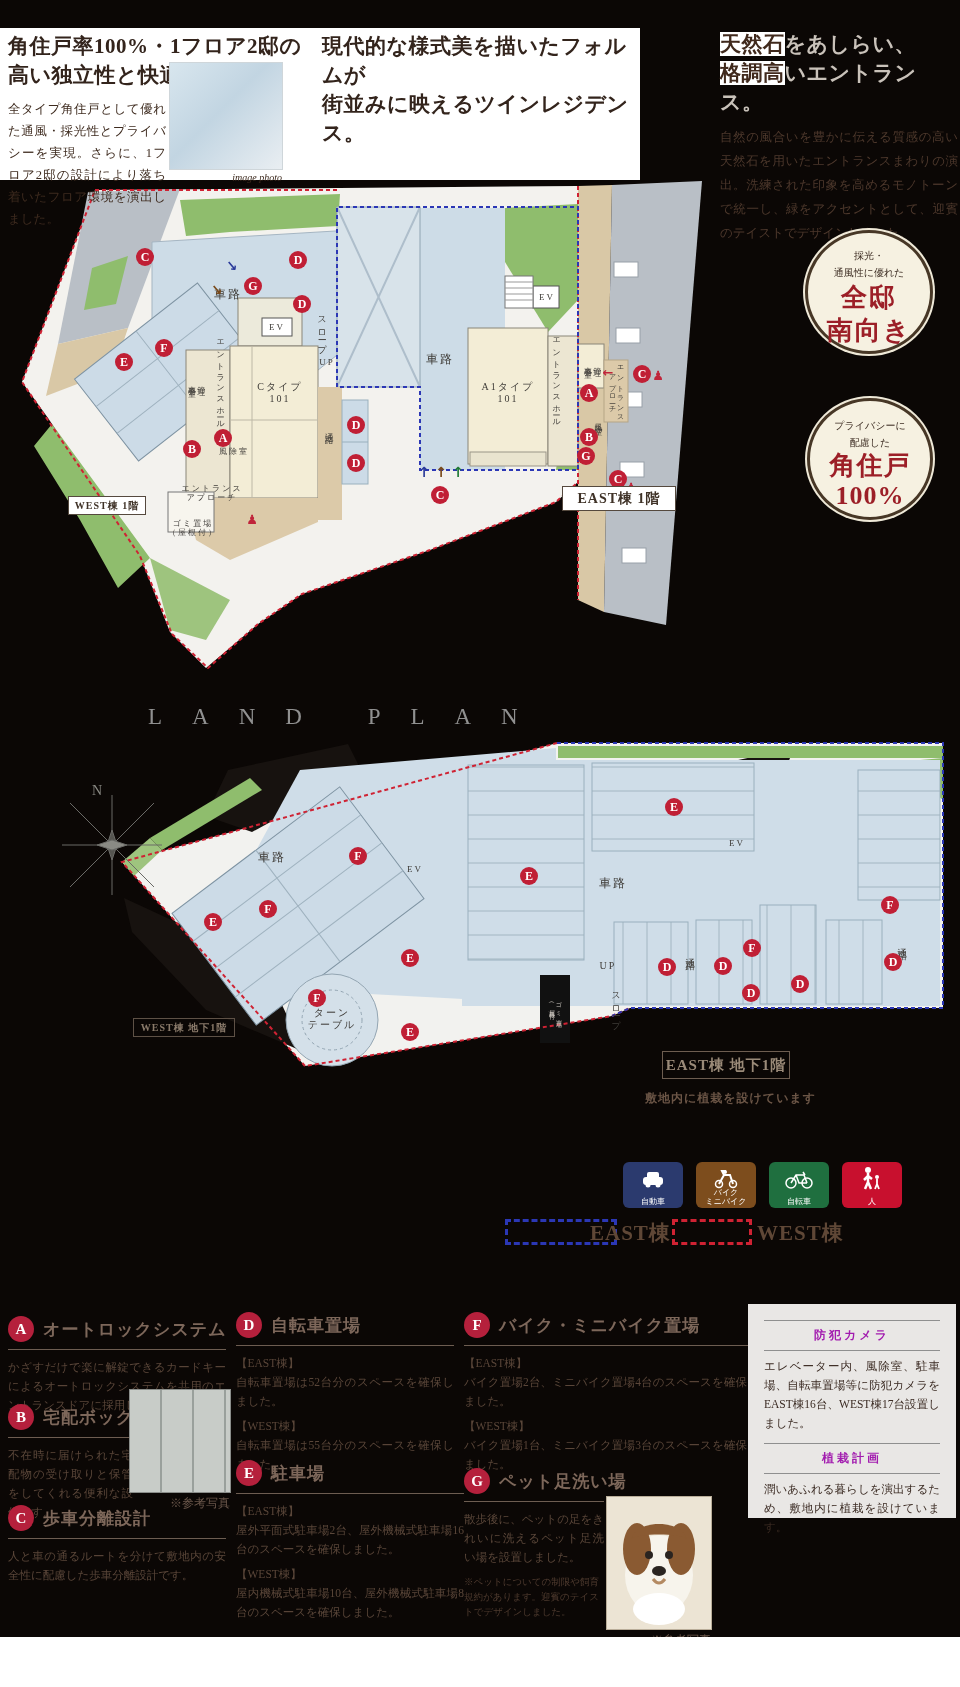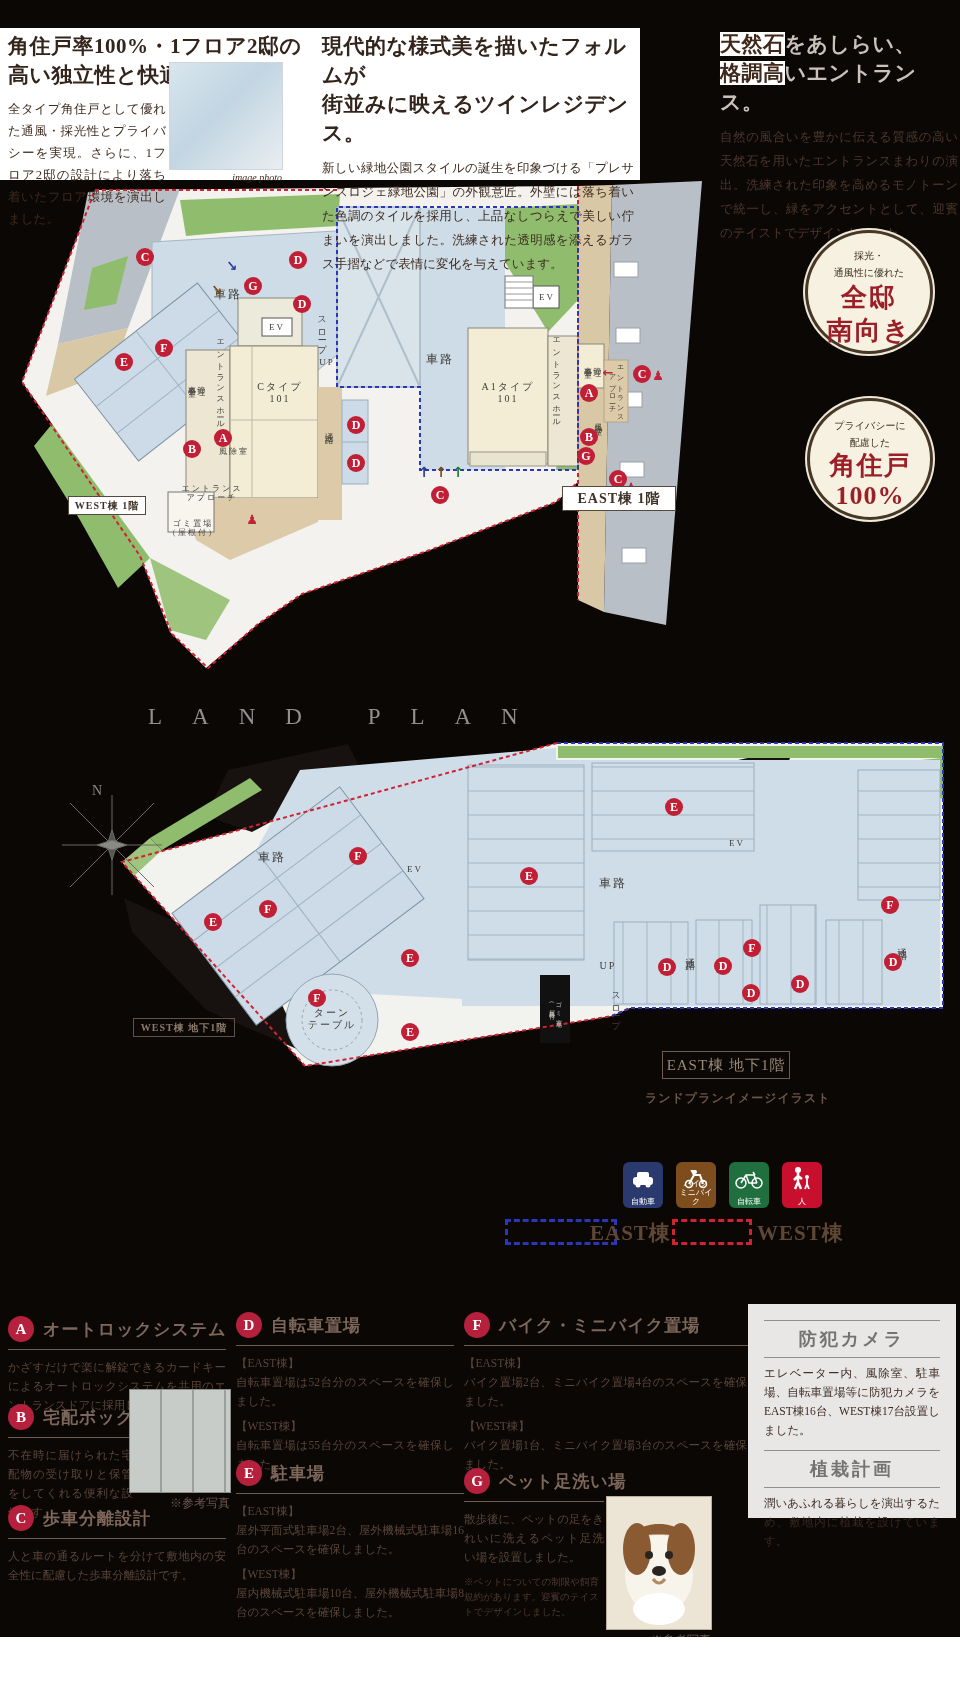--- a/index.html
+++ b/index.html
@@ -26,21 +26,21 @@
   .lptitle{left:148px;top:704px;font-size:23px;color:#909090;letter-spacing:30px;white-space:nowrap;}
   
   .plab{position:absolute;transform:translate(-50%,-50%);color:#3f3c38;white-space:pre-line;text-align:center;line-height:1.15;}
   .plab.v{writing-mode:vertical-rl;}
   .pmark{position:absolute;width:18px;height:18px;border-radius:50%;background:#c01f35;color:#fff;
     font-size:12px;font-weight:bold;line-height:18px;text-align:center;transform:translate(-50%,-50%);}
   .pbox{position:absolute;display:flex;align-items:center;justify-content:center;white-space:nowrap;}
   .pglyph{position:absolute;font-weight:bold;transform:translate(-50%,-50%);font-family:"DejaVu Sans",sans-serif;}
   
   .vleg{left:623px;top:1162px;display:flex;gap:13px;}
-  .vitem{width:40px;height:46px;border-radius:6px;position:relative;display:flex;flex-direction:column;
+  .vitem{width:60px;height:46px;border-radius:6px;position:relative;display:flex;flex-direction:column;
     align-items:center;justify-content:flex-end;padding-bottom:2px;box-sizing:border-box;}
   .vitem svg{position:absolute;top:2px;left:50%;transform:translateX(-50%);}
   .vlabel{color:#fff;font-size:8px;line-height:9px;text-align:center;white-space:pre-line;font-family:"Liberation Sans",sans-serif;}
   
   .dashbox{position:absolute;width:80px;height:26px;box-sizing:border-box;}
   .dashlabel{position:absolute;font-size:21px;font-weight:bold;color:#5f4736;letter-spacing:1px;}
   
   .feat{position:absolute;}
   .feat .frow{display:flex;align-items:center;gap:9px;}
   .feat .fletter{width:26px;height:26px;border-radius:50%;background:#b5203c;color:#fff;font-size:15px;
@@ -51,21 +51,21 @@
   .feat .note{font-size:9.5px;line-height:15px;color:#4f3b2f;margin-top:8px;}
   .pcap{position:absolute;font-size:12px;color:#6a564a;text-align:right;}
   
   .lockers{left:130px;top:1390px;width:100px;height:102px;background:linear-gradient(180deg,#d6d9d6,#aeb2ae);
     box-shadow:0 0 0 1px #8a8d8a;background-image:repeating-linear-gradient(90deg,#c8ccc8 0 30px,#9aa09c 30px 32px),
     repeating-linear-gradient(0deg,#c8ccc8 0 32px,#9aa09c 32px 34px);}
   .puppy{left:607px;top:1497px;width:104px;height:132px;background:#e8e0d0;box-shadow:0 0 0 1px #b9ad99;}
   
   .infobox{left:748px;top:1304px;width:208px;height:214px;background:#e9e7e5;box-sizing:border-box;padding:10px 16px 0;}
   .infobox hr{border:none;border-top:1px solid #8f8f8f;margin:6px 0;}
-  .infobox h4{margin:2px 0;font-size:18px;font-weight:bold;color:#737373;text-align:center;letter-spacing:3px;}
+  .infobox h4{margin:2px 0;font-size:12px;font-weight:bold;color:#a21caf;text-align:center;letter-spacing:3px;}
   .infobox p{margin:4px 0 10px;font-size:11.5px;line-height:19px;color:#3a2a22;text-align:justify;}
   .footer-white{left:0;top:1637px;width:960px;height:50px;background:#ffffff;}
 </style>
 </head>
 <body>
 
 <div class="page">
 
   <svg class="abs" style="left:0;top:0" width="960" height="1687" viewBox="0 0 960 1687">
     <defs>
@@ -248,36 +248,35 @@
       <div class="pmark" style="left: 723px; top: 966px;">D</div>
       <div class="pmark" style="left: 752px; top: 948px;">F</div>
       <div class="pmark" style="left: 751px; top: 993px;">D</div>
       <div class="pmark" style="left: 800px; top: 984px;">D</div>
       <div class="pmark" style="left: 890px; top: 905px;">F</div>
       <div class="pmark" style="left: 893px; top: 962px;">D</div>
       <div class="plab" style="left: 97px; top: 791px; font-size: 14px; color: rgb(138, 138, 132);">N</div>
       <div class="pbox" style="left: 68px; top: 496px; width: 76px; height: 17px; font-size: 10px; background: rgb(255, 255, 255); border: 1px solid rgb(85, 73, 62); color: rgb(63, 50, 39); font-weight: bold; letter-spacing: 1px;">WEST棟 1階</div>
       <div class="pbox" style="left: 562px; top: 486px; width: 112px; height: 23px; font-size: 14px; background: rgb(255, 255, 255); border: 1px solid rgb(85, 73, 62); color: rgb(63, 50, 39); font-weight: bold; letter-spacing: 1px;">EAST棟 1階</div>
       <div class="pbox" style="left: 133px; top: 1018px; width: 100px; height: 17px; font-size: 10px; background: transparent; border: 1px solid rgb(94, 81, 70); color: rgb(138, 122, 106); font-weight: bold; letter-spacing: 1px;">WEST棟 地下1階</div>
-      <div class="pbox" style="left: 662px; top: 1051px; width: 126px; height: 26px; font-size: 15px; background: transparent; border: 1px solid rgb(109, 93, 80); color: rgb(154, 138, 120); font-weight: normal; letter-spacing: 1px;">EAST棟 地下1階</div>
+      <div class="pbox" style="left: 662px; top: 1051px; width: 126px; height: 26px; font-size: 15px; background: transparent; border: 1px solid rgb(109, 93, 80); color: rgb(154, 138, 120); font-weight: bold; letter-spacing: 1px;">EAST棟 地下1階</div>
     </div>
 
   <div class="abs hdr-white"></div>
 
   <div class="abs hcol" style="left:8px;top:32px;width:300px;">
     <h2><span>角住戸率100%・1フロア2邸の</span><br><span>高い独立性と快適性。</span></h2>
     <p style="width:158px">全タイプ角住戸として優れた通風・採光性とプライバシーを実現。さらに、1フロア2邸の設計により落ち着いたフロア環境を演出しました。</p>
   </div>
   <div class="abs photo1"></div>
   <div class="abs photo1-plant" style="left:0;top:0"></div>
   <div class="abs imgcap" style="left:170px;top:172px;width:112px;text-align:right;">image photo</div>
 
   <div class="abs hcol" style="left:322px;top:32px;width:312px;">
     <h2><span>現代的な様式美を描いたフォルムが</span><br><span>街並みに映えるツインレジデンス。</span></h2>
-    <p style="line-height:24px">新しい緑地公園スタイルの誕生を印象づける「プレサンスロジェ緑地公園」の外観意匠。外壁には落ち着いた色調のタイルを採用し、上品なしつらえで美しい佇まいを演出しました。洗練された透明感を添えるガラス手摺などで表情に変化を与えています。</p>
   </div>
 
   <div class="abs hcol hcol3" style="left:720px;top:30px;width:238px;">
     <h2><span class="hl">天然石</span><span>をあしらい、</span><br><span class="hl">格調高</span><span>いエントランス。</span></h2>
     <p style="line-height:24px">自然の風合いを豊かに伝える質感の高い天然石を用いたエントランスまわりの演出。洗練された印象を高めるモノトーンで統一し、緑をアクセントとして、迎賓のテイストでデザインしました。</p>
   </div>
 
   <div class="abs badge" style="left:805px;top:230px;width:128px;height:124px;padding-top:14px;box-sizing:border-box;">
     <div class="sm">採光・</div>
     <div class="sm">通風性に優れた</div>
@@ -286,21 +285,21 @@
   </div>
   <div class="abs badge" style="left:807px;top:398px;width:126px;height:122px;padding-top:16px;box-sizing:border-box;">
     <div class="sm">プライバシーに</div>
     <div class="sm">配慮した</div>
     <div class="bg2">角住戸</div>
     <div class="bg2">100%</div>
   </div>
 
   <div class="abs lptitle">LAND PLAN</div>
 
-  <div class="abs" style="left:645px;top:1090px;font-size:12px;font-weight:bold;color:#6b5546;letter-spacing:1px;">ランドプランイメージイラスト</div>
+  <div class="abs" style="left:645px;top:1090px;font-size:12px;font-weight:bold;color:#6b5546;letter-spacing:1px;">敷地内に植栽を設けています</div>
 
   <div class="abs vleg" id="vleg">
       <div class="vitem" style="background: rgb(43, 58, 110);">
         <svg width="32" height="28" viewBox="0 0 32 28">
           <rect x="6" y="13" width="20" height="8" rx="3" fill="#fff"></rect>
           <rect x="10" y="8" width="12" height="7" rx="2" fill="#fff"></rect>
           <circle cx="11" cy="21" r="2.5" fill="#fff"></circle>
           <circle cx="21" cy="21" r="2.5" fill="#fff"></circle>
         </svg>
         <div class="vlabel">自動車</div>

